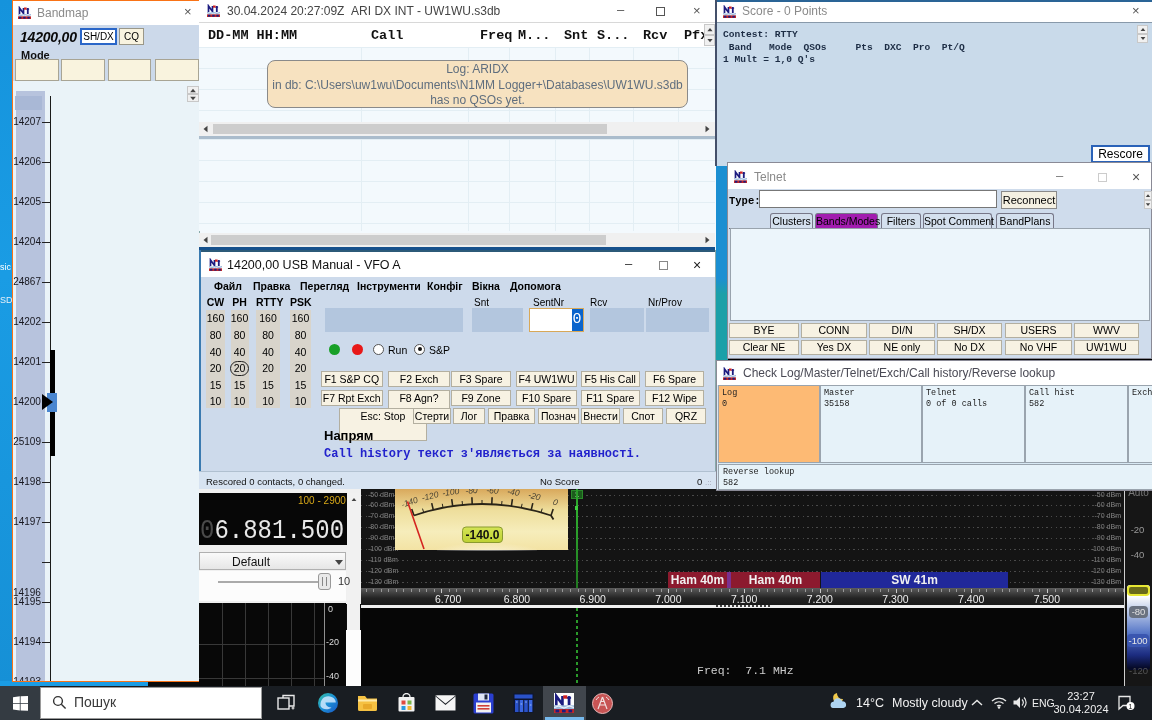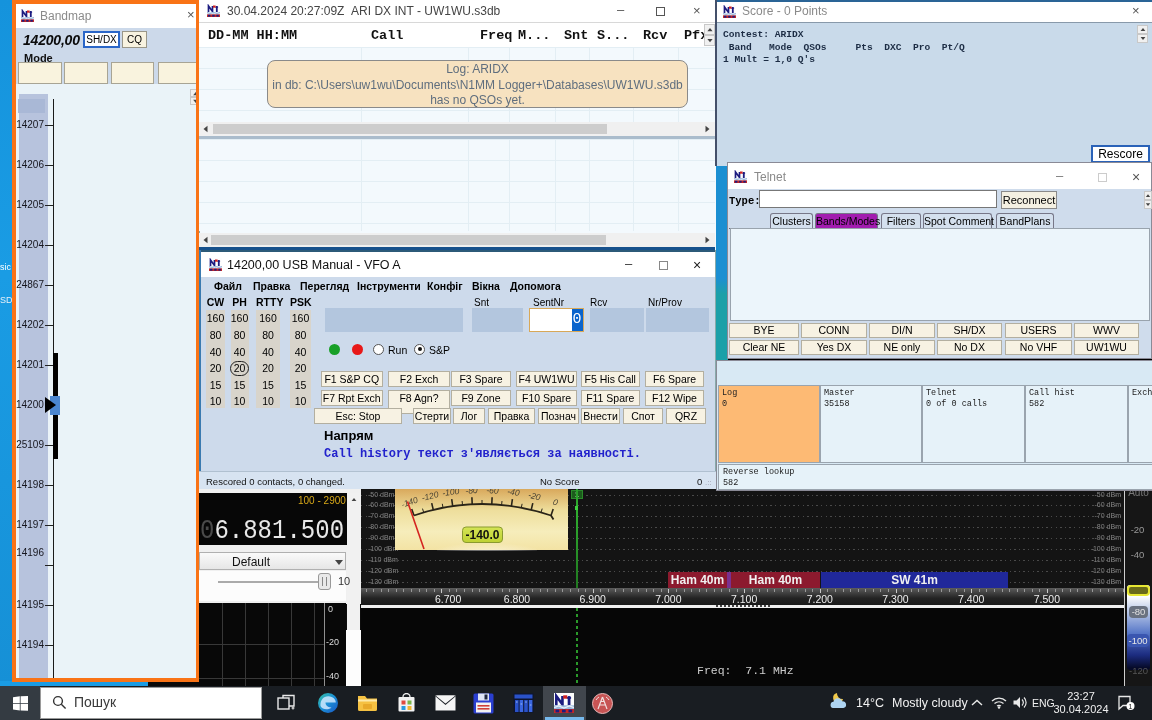--- a/index.html
+++ b/index.html
@@ -30,21 +30,21 @@
 </defs>
   </svg>
 
 <div class="a" style="left:0;top:0;width:14px;height:686px;background:linear-gradient(180deg,#1593dc,#1a9ce4 40%,#1690d6)"></div>
 <div class="a" style="left:0;top:262px;width:14px;color:#fff;font-size:9px">sic</div>
 <div class="a" style="left:0;top:295px;width:14px;color:#e8f0f8;font-size:9px">SD</div>
 <div class="a" style="left:0;top:681px;width:148px;height:6px;background:#1a9ce4"></div>
 <div class="a" style="left:148px;top:681px;width:55px;height:6px;background:#0a0a0a"></div>
 <div class="a" style="left:715px;top:164px;width:13px;height:197px;background:linear-gradient(180deg,#1b8fd2 0%,#1b8fd2 58%,#1ba0a8 66%,#1ba0a8 100%)"></div>
 
-<div class="a" style="left:12px;top:0;width:188px;height:682px;background:#eaf3f8;border:4px solid #f97316;overflow:hidden">
+<div class="a" style="left:12px;top:0;width:188px;height:682px;background:#eaf3f8;border:1px solid #f97316;overflow:hidden">
  <div class="a tb" style="left:0;top:0;width:186px;height:24px">
   <svg class="a" style="left:5px;top:5px" width="13" height="13">
         <use href="#nm"></use>
       </svg>
   <span class="a" style="left:24px;top:5px">Bandmap</span>
   <span class="a" style="left:171px;top:3px;color:#555;font-size:13px">×</span>
  </div>
  <div class="a" style="left:0;top:24px;width:186px;height:56px;background:#ccd9ea">
   <div class="a" style="left:7px;top:4px;font-size:14px;font-weight:bold;font-style:italic;color:#0a0a0a;letter-spacing:-.2px">14200,00</div>
   <div class="a" style="left:67px;top:3px;width:37px;height:17px;background:#fff;border:2px solid #2a66c8;font-size:10px;text-align:center;line-height:13px;color:#000">SH/DX</div>
@@ -81,21 +81,21 @@
       <div class="a" style="left:0;top:355px;width:28px;text-align:right;font-size:10px;color:#16161e">14201</div>
       <div class="a" style="left:29px;top:361px;width:7.5px;height:1px;background:#222"></div>
       <div class="a" style="left:0;top:395px;width:28px;text-align:left;font-size:10px;color:#16161e">14200</div>
       <div class="a" style="left:29px;top:401px;width:7.5px;height:1px;background:#222"></div>
       <div class="a" style="left:0;top:435px;width:28px;text-align:right;font-size:10px;color:#16161e">25109</div>
       <div class="a" style="left:29px;top:441px;width:7.5px;height:1px;background:#222"></div>
       <div class="a" style="left:0;top:475px;width:28px;text-align:right;font-size:10px;color:#16161e">14198</div>
       <div class="a" style="left:29px;top:481px;width:7.5px;height:1px;background:#222"></div>
       <div class="a" style="left:0;top:515px;width:28px;text-align:right;font-size:10px;color:#16161e">14197</div>
       <div class="a" style="left:29px;top:521px;width:7.5px;height:1px;background:#222"></div>
-      <div class="a" style="left:0;top:543px;width:28px;text-align:right;font-size:10px;color:#16161e">14196</div>
+      <div class="a" style="left:0;top:586px;width:28px;text-align:left;font-size:10px;color:#16161e">14196</div>
       <div class="a" style="left:29px;top:561px;width:7.5px;height:1px;background:#222"></div>
       <div class="a" style="left:0;top:595px;width:28px;text-align:right;font-size:10px;color:#16161e">14195</div>
       <div class="a" style="left:29px;top:601px;width:7.5px;height:1px;background:#222"></div>
       <div class="a" style="left:0;top:635px;width:28px;text-align:right;font-size:10px;color:#16161e">14194</div>
       <div class="a" style="left:29px;top:641px;width:7.5px;height:1px;background:#222"></div>
       <div class="a" style="left:0;top:675px;width:28px;text-align:right;font-size:10px;color:#16161e">14193</div>
     </div>
  <div class="a" style="left:36.5px;top:349px;width:5px;height:106px;background:#000"></div>
  <div class="a" style="left:33.5px;top:392px;width:10.5px;height:19px;background:#4a86d0"></div>
  <div class="a" style="left:29px;top:393px;width:0;height:0;border-top:8.5px solid transparent;border-bottom:8.5px solid transparent;border-left:11px solid #000"></div>
@@ -252,21 +252,21 @@
         <div class="a cb" style="left:189px;top:94px;width:62px;height:16px;font-size:10.5px;line-height:14px;white-space:nowrap">F2 Exch</div>
         <div class="a cb" style="left:189px;top:113px;width:62px;height:24px;font-size:10.5px;line-height:14px;white-space:nowrap">F8 Agn?</div>
         <div class="a cb" style="left:252px;top:94px;width:60px;height:16px;font-size:10.5px;line-height:14px;white-space:nowrap">F3 Spare</div>
         <div class="a cb" style="left:252px;top:113px;width:60px;height:16px;font-size:10.5px;line-height:14px;white-space:nowrap">F9 Zone</div>
         <div class="a cb" style="left:317px;top:94px;width:61px;height:16px;font-size:10.5px;line-height:14px;white-space:nowrap">F4 UW1WU</div>
         <div class="a cb" style="left:317px;top:113px;width:61px;height:16px;font-size:10.5px;line-height:14px;white-space:nowrap">F10 Spare</div>
         <div class="a cb" style="left:382px;top:94px;width:58.5px;height:16px;font-size:10.5px;line-height:14px;white-space:nowrap">F5 His Call</div>
         <div class="a cb" style="left:382px;top:113px;width:58.5px;height:16px;font-size:10.5px;line-height:14px;white-space:nowrap">F11 Spare</div>
         <div class="a cb" style="left:446px;top:94px;width:59px;height:16px;font-size:10.5px;line-height:14px;white-space:nowrap">F6 Spare</div>
         <div class="a cb" style="left:446px;top:113px;width:59px;height:16px;font-size:10.5px;line-height:14px;white-space:nowrap">F12 Wipe</div>
-        <div class="a cb" style="left:115px;top:131px;width:88px;height:16px;font-size:10.5px;line-height:14px;white-space:nowrap">Esc: Stop</div>
+        <div class="a cb" style="left:140px;top:131px;width:88px;height:33px;font-size:10.5px;line-height:14px;white-space:nowrap">Esc: Stop</div>
         <div class="a cb" style="left:214px;top:131px;width:38px;height:16px;font-size:10.5px;line-height:14px;white-space:nowrap">Стерти</div>
         <div class="a cb" style="left:254px;top:131px;width:32px;height:16px;font-size:10.5px;line-height:14px;white-space:nowrap">Лог</div>
         <div class="a cb" style="left:289px;top:131px;width:47px;height:16px;font-size:10.5px;line-height:14px;white-space:nowrap">Правка</div>
         <div class="a cb" style="left:339px;top:131px;width:41px;height:16px;font-size:10.5px;line-height:14px;white-space:nowrap">Познач</div>
         <div class="a cb" style="left:382px;top:131px;width:39px;height:16px;font-size:10.5px;line-height:14px;white-space:nowrap">Внести</div>
         <div class="a cb" style="left:424px;top:131px;width:40px;height:16px;font-size:10.5px;line-height:14px;white-space:nowrap">Спот</div>
         <div class="a cb" style="left:467px;top:131px;width:40px;height:16px;font-size:10.5px;line-height:14px;white-space:nowrap">QRZ</div>
       </div>
   <b class="a" style="left:125px;top:151px;font-size:13px">Напрям</b>
   <div class="a mono" style="left:125px;top:170px;font-size:12px;font-weight:bold;color:#2222cc">Call history текст з'являється за наявності.</div>
@@ -548,21 +548,21 @@
  <div class="a" style="left:0;top:0;width:437px;height:2px;background:#2a6496"></div>
  <div class="a" style="left:0;top:0;width:2px;height:166px;background:#44506a"></div>
  <div class="a tb" style="left:2px;top:2px;width:435px;height:20px">
   <svg class="a" style="left:6px;top:3px" width="13" height="13">
         <use href="#nm"></use>
       </svg>
   <span class="a" style="left:25px;top:2px">Score - 0 Points</span>
   <span class="a" style="left:415px;top:1px;color:#555;font-size:13px">×</span>
  </div>
  <div class="a mono" style="left:2px;top:22px;width:435px;height:142px;border-top:1px solid #8899aa;font-size:9.6px;font-weight:bold;color:#1c2c44;line-height:12px;white-space:pre">
-<span class="a" style="left:6px;top:6px">Contest: ARIDX</span>
+<span class="a" style="left:6px;top:6px">Contest: RTTY</span>
 <span class="a" style="left:6px;top:18.5px"> Band   Mode  QSOs     Pts  DXC  Pro  Pt/Q</span>
 <span class="a" style="left:6px;top:31px">1 Mult = 1,0 Q's</span>
  </div>
  <div class="a sbtn" style="left:422px;top:25px;width:11px;height:9px">
       <div class="tri-u" style="transform:scale(.6)"></div>
     </div>
  <div class="a sbtn" style="left:422px;top:34px;width:11px;height:9px">
       <div class="tri-d" style="transform:scale(.6)"></div>
     </div>
  <div class="a" style="left:376px;top:145px;width:59px;height:18px;background:#fff;border:2px solid #2a62b8;text-align:center;font-size:12px;line-height:14px;color:#000">Rescore</div>
@@ -607,20 +607,26 @@
       <div class="a cb" style="left:209px;top:160px;width:65px;height:15px;font-size:10.5px;line-height:13px">SH/DX</div>
       <div class="a cb" style="left:209px;top:177px;width:65px;height:15px;font-size:10.5px;line-height:13px">No DX</div>
       <div class="a cb" style="left:277px;top:160px;width:67px;height:15px;font-size:10.5px;line-height:13px">USERS</div>
       <div class="a cb" style="left:277px;top:177px;width:67px;height:15px;font-size:10.5px;line-height:13px">No VHF</div>
       <div class="a cb" style="left:346px;top:160px;width:65px;height:15px;font-size:10.5px;line-height:13px">WWV</div>
       <div class="a cb" style="left:346px;top:177px;width:65px;height:15px;font-size:10.5px;line-height:13px">UW1WU</div>
     </div>
 </div>
 
 <div class="a" style="left:716px;top:360px;width:436px;height:131px;background:#d8e9f4;border:1px solid #8a8a96;border-right:none">
+ <div class="a tb" style="left:0;top:0;width:435px;height:24px">
+  <svg class="a" style="left:6px;top:6px" width="13" height="13">
+        <use href="#nm"></use>
+      </svg>
+  <span class="a" style="left:26px;top:5px;color:#4a4a55">Check Log/Master/Telnet/Exch/Call history/Reverse lookup</span>
+ </div>
  <div id="chkcols">
       <div class="a" style="left:1px;top:24px;width:102px;height:78px;background:#fdba74;border:1px solid #9aa4ae">
         <span class="a mono" style="left:3px;top:2px;font-size:8.5px;color:#222">Log</span>
         <span class="a mono" style="left:3px;top:13px;font-size:8.5px;color:#222">0</span>
       </div>
       <div class="a" style="left:103px;top:24px;width:102px;height:78px;background:#e6f2f9;border:1px solid #9aa4ae">
         <span class="a mono" style="left:3px;top:2px;font-size:8.5px;color:#222">Master</span>
         <span class="a mono" style="left:3px;top:13px;font-size:8.5px;color:#222">35158</span>
       </div>
       <div class="a" style="left:205px;top:24px;width:103px;height:78px;background:#e6f2f9;border:1px solid #9aa4ae">

